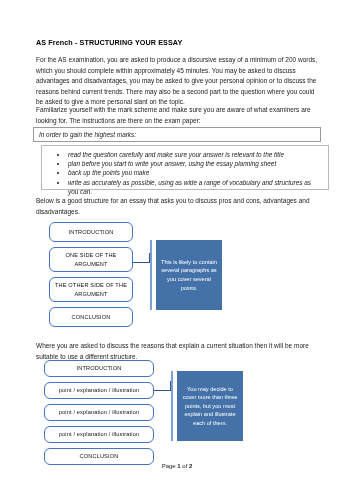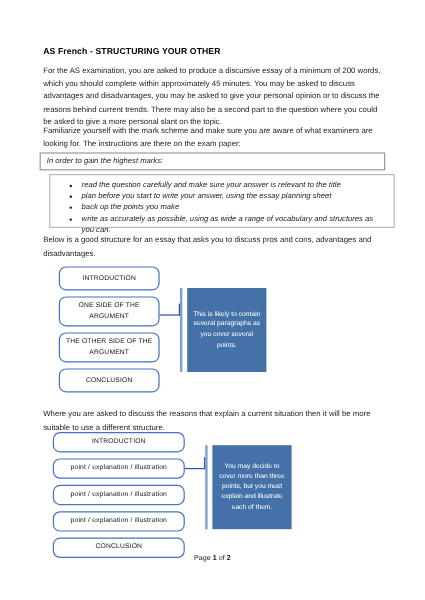--- a/index.html
+++ b/index.html
@@ -130,21 +130,21 @@
     font-size: 6px;
     color: #1a1a1a;
   }
   .footer b { font-weight: bold; }
 </style>
 </head>
 <body>
 
 <div class="page">
 
-  <div class="title">AS French - STRUCTURING YOUR OTHER</div>
+  <div class="title">AS French - STRUCTURING YOUR ESSAY</div>
 
   <div class="para para-intro">For the AS examination, you are asked to produce a discursive essay of a minimum of 200 words, which you should complete within approximately 45 minutes. You may be asked to discuss advantages and disadvantages, you may be asked to give your personal opinion or to discuss the reasons behind current trends.  There may also be a second part to the question where you could be asked to give a more personal slant on the topic.</div>
 
   <div class="para para-familiar">Familiarize yourself with the mark scheme and make sure you are aware of what examiners are looking for.  The instructions are there on the exam paper:</div>
 
   <div class="marks-box">
     <div class="marks-box-text">In order to gain the highest marks:</div>
   </div>
 
   <div class="bullet-box">

